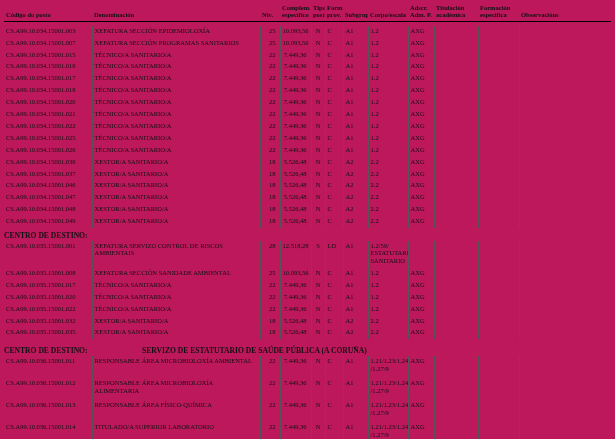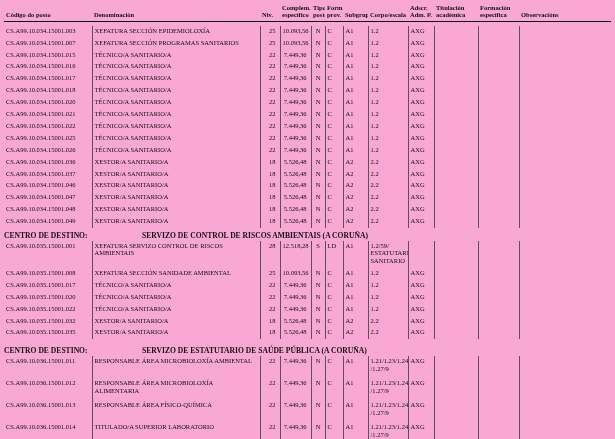--- a/index.html
+++ b/index.html
@@ -1,17 +1,17 @@
 <!DOCTYPE html>
 <html><head>
 <meta charset="utf-8">
 <style>
   html,body{margin:0;padding:0;background:#fff;}
   body{width:615px;height:439px;font-family:"Liberation Serif","DejaVu Serif",serif;color:#111;}
-  .page{position:relative;width:615px;height:439px;overflow:hidden;box-sizing:border-box;padding:2px 4px;background:#f9a8d4;}
+  .page{position:relative;width:615px;height:439px;overflow:hidden;box-sizing:border-box;padding:2px 4px;background:#be185d;}
   table{border-collapse:collapse;table-layout:fixed;width:607px;}
   col.c-codigo{width:88px;} col.c-denominacion{width:168px;} col.c-niv{width:20px;}
   col.c-complem{width:31px;} col.c-tipo{width:14px;} col.c-forma{width:18px;}
   col.c-subgrupo{width:25px;} col.c-corpo{width:40px;} col.c-adscr{width:26px;}
   col.c-titulacion{width:44px;} col.c-formacion{width:41px;} col.c-observacions{width:92px;}
   th,td{font-size:6.5px;line-height:7.4px;padding:1px 2px 0 2px;vertical-align:top;text-align:left;
         overflow:hidden;white-space:pre-line;font-weight:normal;}
   .header-table{border-bottom:1px solid #000;margin-top:1px;}
   .header-table th{vertical-align:bottom;font-weight:bold;padding-bottom:2px;}
   .data-table td{border-left:1px solid #555;}
@@ -326,21 +326,20 @@
           <td class="c-adscr">AXG</td>
           <td class="c-titulacion"></td>
           <td class="c-formacion"></td>
           <td class="c-observacions"></td>
         </tr>
       </tbody>
   </table>
 
   <div class="centro centro-2">
     <span class="centro-label">CENTRO DE DESTINO:</span>
-    <span class="centro-name">SERVIZO DE CONTROL DE RISCOS AMBIENTAIS (A CORUÑA)</span>
   </div>
 
   <table class="data-table s2">
     <colgroup>
       <col class="c-codigo">
         <col class="c-denominacion">
         <col class="c-niv">
         <col class="c-complem">
       <col class="c-tipo">
         <col class="c-forma">

